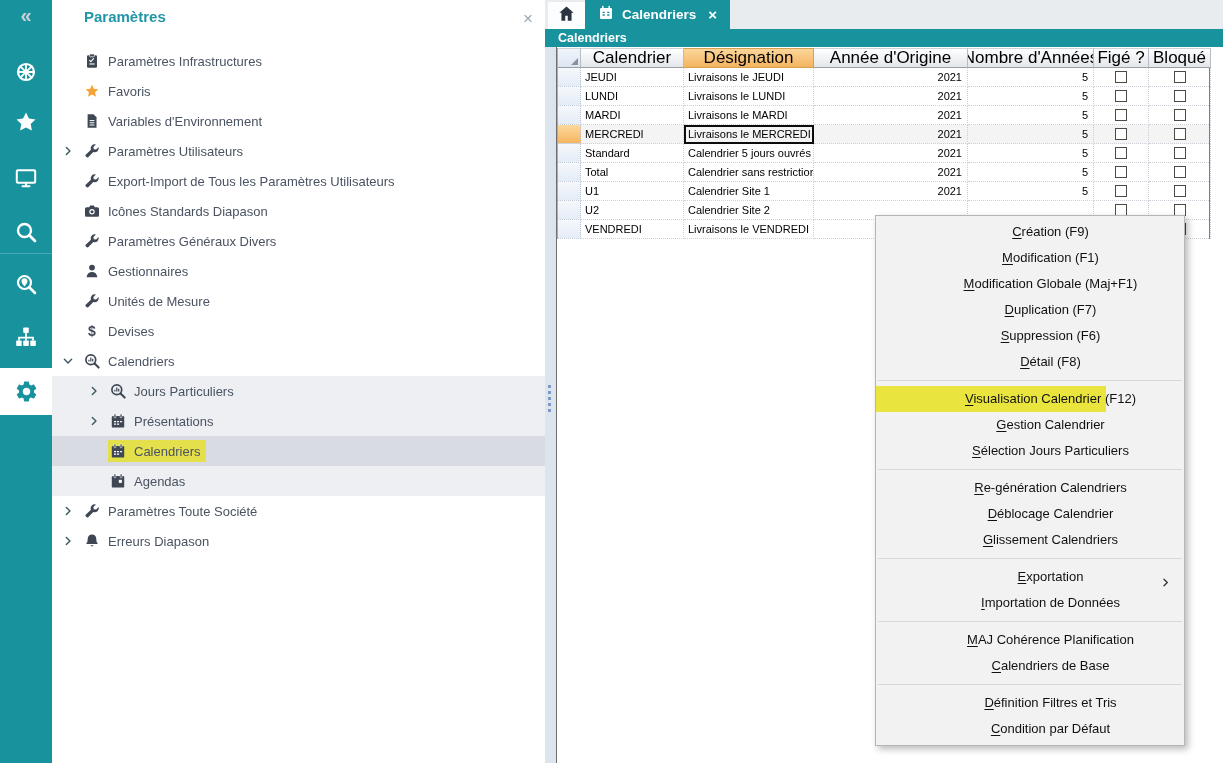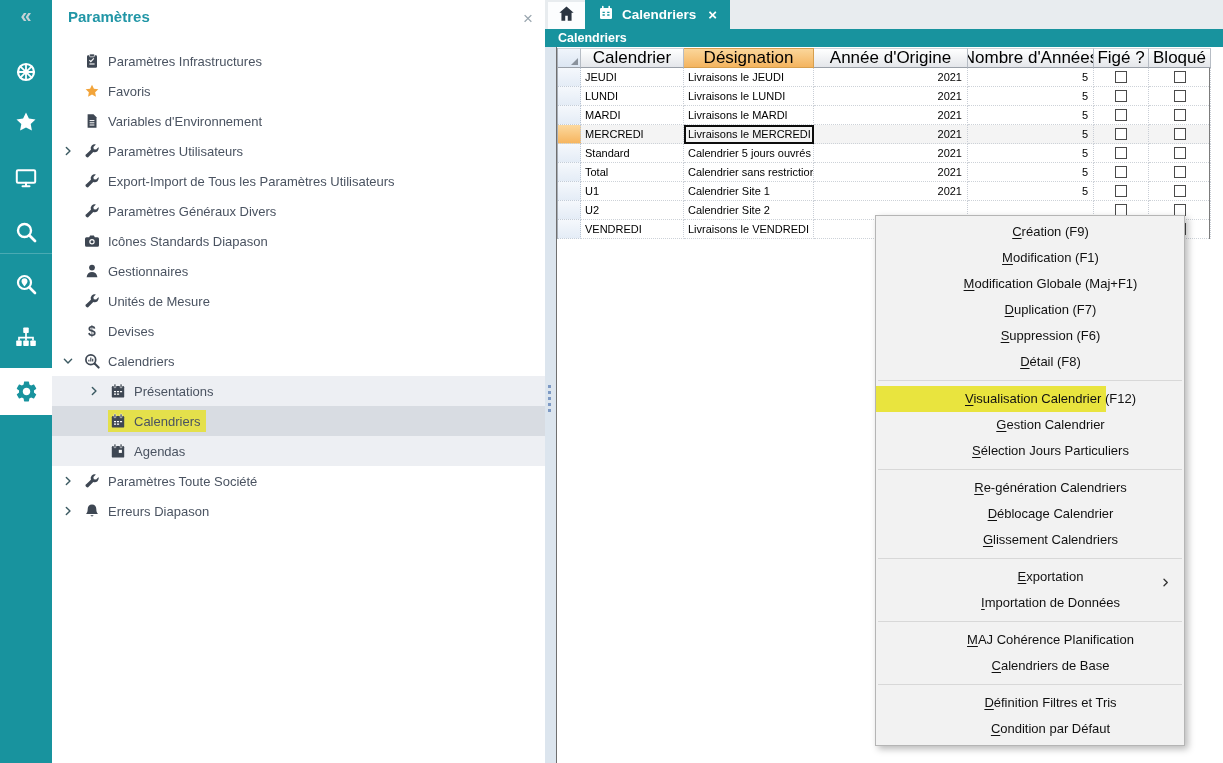--- a/index.html
+++ b/index.html
@@ -11,21 +11,21 @@
   .rail { position:absolute; left:0; top:0; width:52px; height:763px; background:#18939e; }
   .rail-collapse { position:absolute; top:4px; left:0; width:52px; text-align:center;
                    color:#c6d2d6; font-size:20px; font-weight:bold; cursor:pointer; }
   .rail-item { position:absolute; left:0; width:52px; height:44px; display:flex;
                align-items:center; justify-content:center; color:#fff; cursor:pointer; }
   .rail-item.active { height:47px; background:#fff; color:#18939e; }
   .rail-sep { position:absolute; left:0; width:52px; height:1px; background:rgba(255,255,255,.22); }
 
   
   .sidebar { position:absolute; left:52px; top:0; width:493px; height:763px; background:#fff; }
-  .sb-title { position:absolute; left:16px; top:8px; color:#2196a6; font-size:15px; font-weight:bold; }
+  .sb-title { position:absolute; left:32px; top:8px; color:#2196a6; font-size:15px; font-weight:bold; }
   .sb-close { position:absolute; right:12px; top:10px; color:#9aa6af; font-size:17px; line-height:1; cursor:pointer; }
   .tree { position:absolute; top:46px; left:0; width:100%; }
   .tree-row { height:30px; display:flex; align-items:center; padding-left:10px;
               color:#4a5361; font-size:13px; cursor:pointer; white-space:nowrap; }
   .tree-row.lvl2 { padding-left:36px; }
   .tree-row.in-group { background:#edeff3; }
   .tree-row.selected { background:#d8dce2; }
   .expander { width:20px; display:flex; align-items:center; justify-content:flex-start; color:#3c5a62; flex:none; }
   .item-body { display:flex; align-items:center; gap:8px; padding:3px 6px 3px 2px; }
   .item-body.hl { background:#e4e04b; }
@@ -207,37 +207,37 @@
             </svg>
           </span>
           <span>Export-Import de Tous les Paramètres Utilisateurs</span>
         </span>
       </div>
       <div class="tree-row">
         <span class="expander"></span>
         <span class="item-body">
           <span class="t-icon">
             <svg viewBox="0 0 16 16" width="16" height="16">
-              <path fill="currentColor" d="M14.6 4.1a4.1 4.1 0 0 1-5.3 5L4.9 13.5a1.75 1.75 0 1 1-2.4-2.4l4.4-4.4a4.1 4.1 0 0 1 5-5.3L9.4 3.9l.4 2.3 2.3.4z"></path>
-            </svg>
-          </span>
-          <span>Paramètres Généraux Divers</span>
-        </span>
-      </div>
-      <div class="tree-row">
-        <span class="expander"></span>
-        <span class="item-body">
-          <span class="t-icon">
-            <svg viewBox="0 0 16 16" width="16" height="16">
               <path fill="currentColor" d="M6.1 2.6h3.8l.9 1.6h2.7A1.5 1.5 0 0 1 15 5.7v6.6a1.5 1.5 0 0 1-1.5 1.5h-11A1.5 1.5 0 0 1 1 12.3V5.7a1.5 1.5 0 0 1 1.5-1.5h2.7z"></path>
               <circle cx="8" cy="8.8" r="2.7" fill="#fff"></circle>
               <circle cx="8" cy="8.8" r="1.5" fill="currentColor"></circle>
             </svg>
           </span>
           <span>Icônes Standards Diapason</span>
+        </span>
+      </div>
+      <div class="tree-row">
+        <span class="expander"></span>
+        <span class="item-body">
+          <span class="t-icon">
+            <svg viewBox="0 0 16 16" width="16" height="16">
+              <path fill="currentColor" d="M14.6 4.1a4.1 4.1 0 0 1-5.3 5L4.9 13.5a1.75 1.75 0 1 1-2.4-2.4l4.4-4.4a4.1 4.1 0 0 1 5-5.3L9.4 3.9l.4 2.3 2.3.4z"></path>
+            </svg>
+          </span>
+          <span>Paramètres Généraux Divers</span>
         </span>
       </div>
       <div class="tree-row">
         <span class="expander"></span>
         <span class="item-body">
           <span class="t-icon">
             <svg viewBox="0 0 16 16" width="16" height="16">
               <circle cx="8" cy="4.6" r="2.9" fill="currentColor"></circle>
               <path fill="currentColor" d="M2.6 14.2c.4-3.3 2.6-5.1 5.4-5.1s5 1.8 5.4 5.1z"></path>
             </svg>
@@ -273,20 +273,37 @@
         </span>
         <span class="item-body">
           <span class="t-icon">
             <svg viewBox="0 0 16 16" width="16" height="16">
               <circle cx="6.8" cy="6.8" r="4.9" fill="none" stroke="currentColor" stroke-width="1.7"></circle>
               <path d="M10.6 10.6l4 4" stroke="currentColor" stroke-width="2.1" stroke-linecap="round"></path>
               <path d="M4.9 8.6V6.7M6.8 8.6V4.5M8.7 8.6V5.8" stroke="currentColor" stroke-width="1.2"></path>
             </svg>
           </span>
           <span>Calendriers</span>
+        </span>
+      </div>
+      <div class="tree-row lvl2 in-group">
+        <span class="expander">
+          <svg viewBox="0 0 16 16" width="12" height="12">
+            <path d="M5.8 3.2L10.6 8l-4.8 4.8" fill="none" stroke="currentColor" stroke-width="1.9" stroke-linecap="round" stroke-linejoin="round"></path>
+          </svg>
+        </span>
+        <span class="item-body">
+          <span class="t-icon">
+            <svg viewBox="0 0 16 16" width="16" height="16">
+              <circle cx="6.8" cy="6.8" r="4.9" fill="none" stroke="currentColor" stroke-width="1.7"></circle>
+              <path d="M10.6 10.6l4 4" stroke="currentColor" stroke-width="2.1" stroke-linecap="round"></path>
+              <path d="M4.9 8.6V6.7M6.8 8.6V4.5M8.7 8.6V5.8" stroke="currentColor" stroke-width="1.2"></path>
+            </svg>
+          </span>
+          <span>Jours Particuliers</span>
         </span>
       </div>
       <div class="tree-row lvl2 in-group">
         <span class="expander">
           <svg viewBox="0 0 16 16" width="12" height="12">
             <path d="M5.8 3.2L10.6 8l-4.8 4.8" fill="none" stroke="currentColor" stroke-width="1.9" stroke-linecap="round" stroke-linejoin="round"></path>
           </svg>
         </span>
         <span class="item-body">
           <span class="t-icon">

